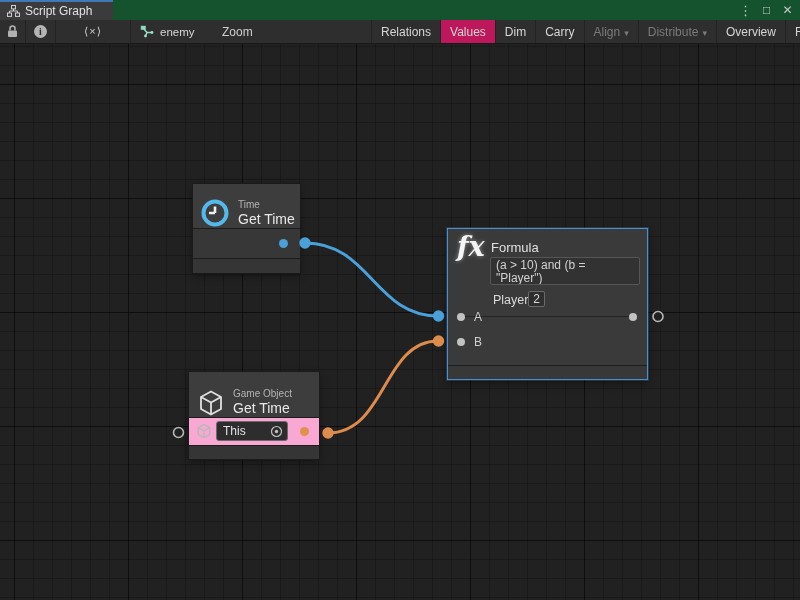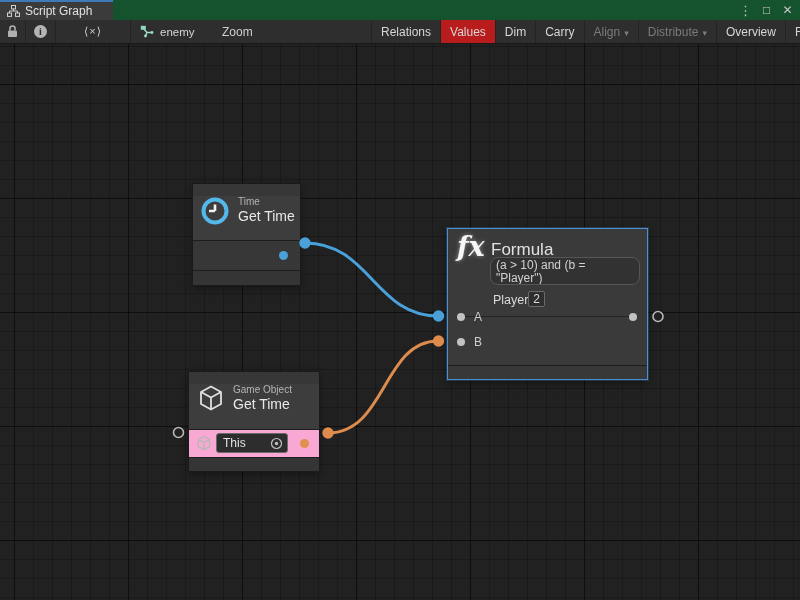--- a/index.html
+++ b/index.html
@@ -42,21 +42,21 @@
   .graph-ref{position:absolute;left:140px;top:0;height:23px;display:flex;align-items:center;gap:6px;color:#d6d6d6;font-size:11.5px;}
   .zoom-label{position:absolute;left:222px;top:0;height:23px;display:flex;align-items:center;color:#cfcfcf;}
   .zoom-track{position:absolute;left:256px;top:31px;width:84px;height:2px;background:#8a8a8a;border-radius:1px;}
   .zoom-handle{position:absolute;left:333px;top:26px;width:11px;height:11px;border-radius:50%;background:#9d9d9d;}
   .zoom-value{position:absolute;left:350px;top:20px;height:23px;display:flex;align-items:center;color:#cfcfcf;}
   .tb-buttons{position:absolute;left:371px;top:0;height:23px;display:flex;border-left:1px solid #232323;}
   .tb-btn{
     height:23px;display:flex;align-items:center;padding:0 9px;gap:4px;
     border-right:1px solid #232323;box-sizing:border-box;white-space:nowrap;color:#d6d6d6;
   }
-  .tb-btn.active{background:#b91c1c;}
+  .tb-btn.active{background:#be185d;}
   .tb-btn.disabled{color:#7b7b7b;align-items:center;}
   .dd-arrow{font-size:9px;position:relative;top:1px;}
   .info-circle{
     width:13px;height:13px;border-radius:50%;background:#b4b4b4;color:#2e2e2e;
     display:flex;align-items:center;justify-content:center;
     font-size:10px;font-weight:bold;font-family:"Liberation Serif",serif;
   }
   
   .canvas{
     position:absolute;left:0;top:44px;width:800px;height:556px;
@@ -68,21 +68,21 @@
       linear-gradient(rgba(0,0,0,.20) 1px, transparent 1px);
     background-size:114px 114px,114px 114px,19px 19px,19px 19px;
     background-position:14px 0,0 40px,14px 0,0 2px;
   }
   
   .node{
     position:absolute;box-sizing:border-box;
     box-shadow:0 0 0 1px #1a1a1a, 0 3px 8px rgba(0,0,0,.4);
     background:#373737;
   }
-  .node-header{background:#3d3d3d;display:flex;align-items:flex-start;box-sizing:border-box;margin-top:12px;}
+  .node-header{background:#3d3d3d;display:flex;align-items:flex-end;box-sizing:border-box;}
   .node-cat{font-size:10px;color:#b4b4b4;line-height:12px;}
   .node-title{font-size:14px;color:#e8e8e8;line-height:17px;}
   .divider{height:1px;background:#1d1d1d;}
   .node-footer{background:#353535;}
 
   
   .n-gettime{left:193px;top:184px;width:107px;}
   .n-gettime .node-header{height:44px;padding-left:7px;gap:8px;}
   .n-gettime .body{height:29px;position:relative;background:#373737;}
   .n-gettime .node-footer{height:14px;}
@@ -92,24 +92,24 @@
   
   .n-formula{
     left:447px;top:228px;width:201px;height:152px;background:#3a3a3a;
     border:1px solid #4a8fd0;box-shadow:0 0 0 1px rgba(74,143,208,.25), 0 3px 8px rgba(0,0,0,.4);
   }
   .fx-glyph{
     position:absolute;left:9px;top:2px;
     font-family:"DejaVu Serif",serif;font-style:italic;font-weight:bold;
     font-size:27px;color:#f5f5f5;text-shadow:0 0 4px rgba(255,255,255,.45);text-align:center;
   }
-  .f-title{position:absolute;left:43px;top:11px;font-size:17px;color:#e0e0e0;}
+  .f-title{position:absolute;left:43px;top:11px;font-size:13px;color:#e0e0e0;}
   .f-expr{
     position:absolute;left:42px;top:28px;width:150px;height:28px;box-sizing:border-box;
-    background:#323232;border:1px solid #565656;border-radius:8px;
+    background:#323232;border:1px solid #565656;border-radius:2px;
     font-size:12px;line-height:13px;color:#d2d2d2;padding:1px 5px;overflow:hidden;
   }
   .f-inputs-label{position:absolute;left:45px;top:64px;font-size:12.5px;color:#dadada;}
   .f-inputs-count{
     position:absolute;left:80px;top:62px;width:17px;height:16px;box-sizing:border-box;
     background:#2e2e2e;border:1px solid #6a6a6a;border-radius:2px;
     font-size:12px;color:#d8d8d8;display:flex;align-items:center;justify-content:center;
   }
   .relation-line{position:absolute;left:16px;top:87px;width:167px;height:1px;background:#242424;}
   .gray-dot{width:8px;height:8px;border-radius:50%;background:#c2c2c2;position:absolute;}

